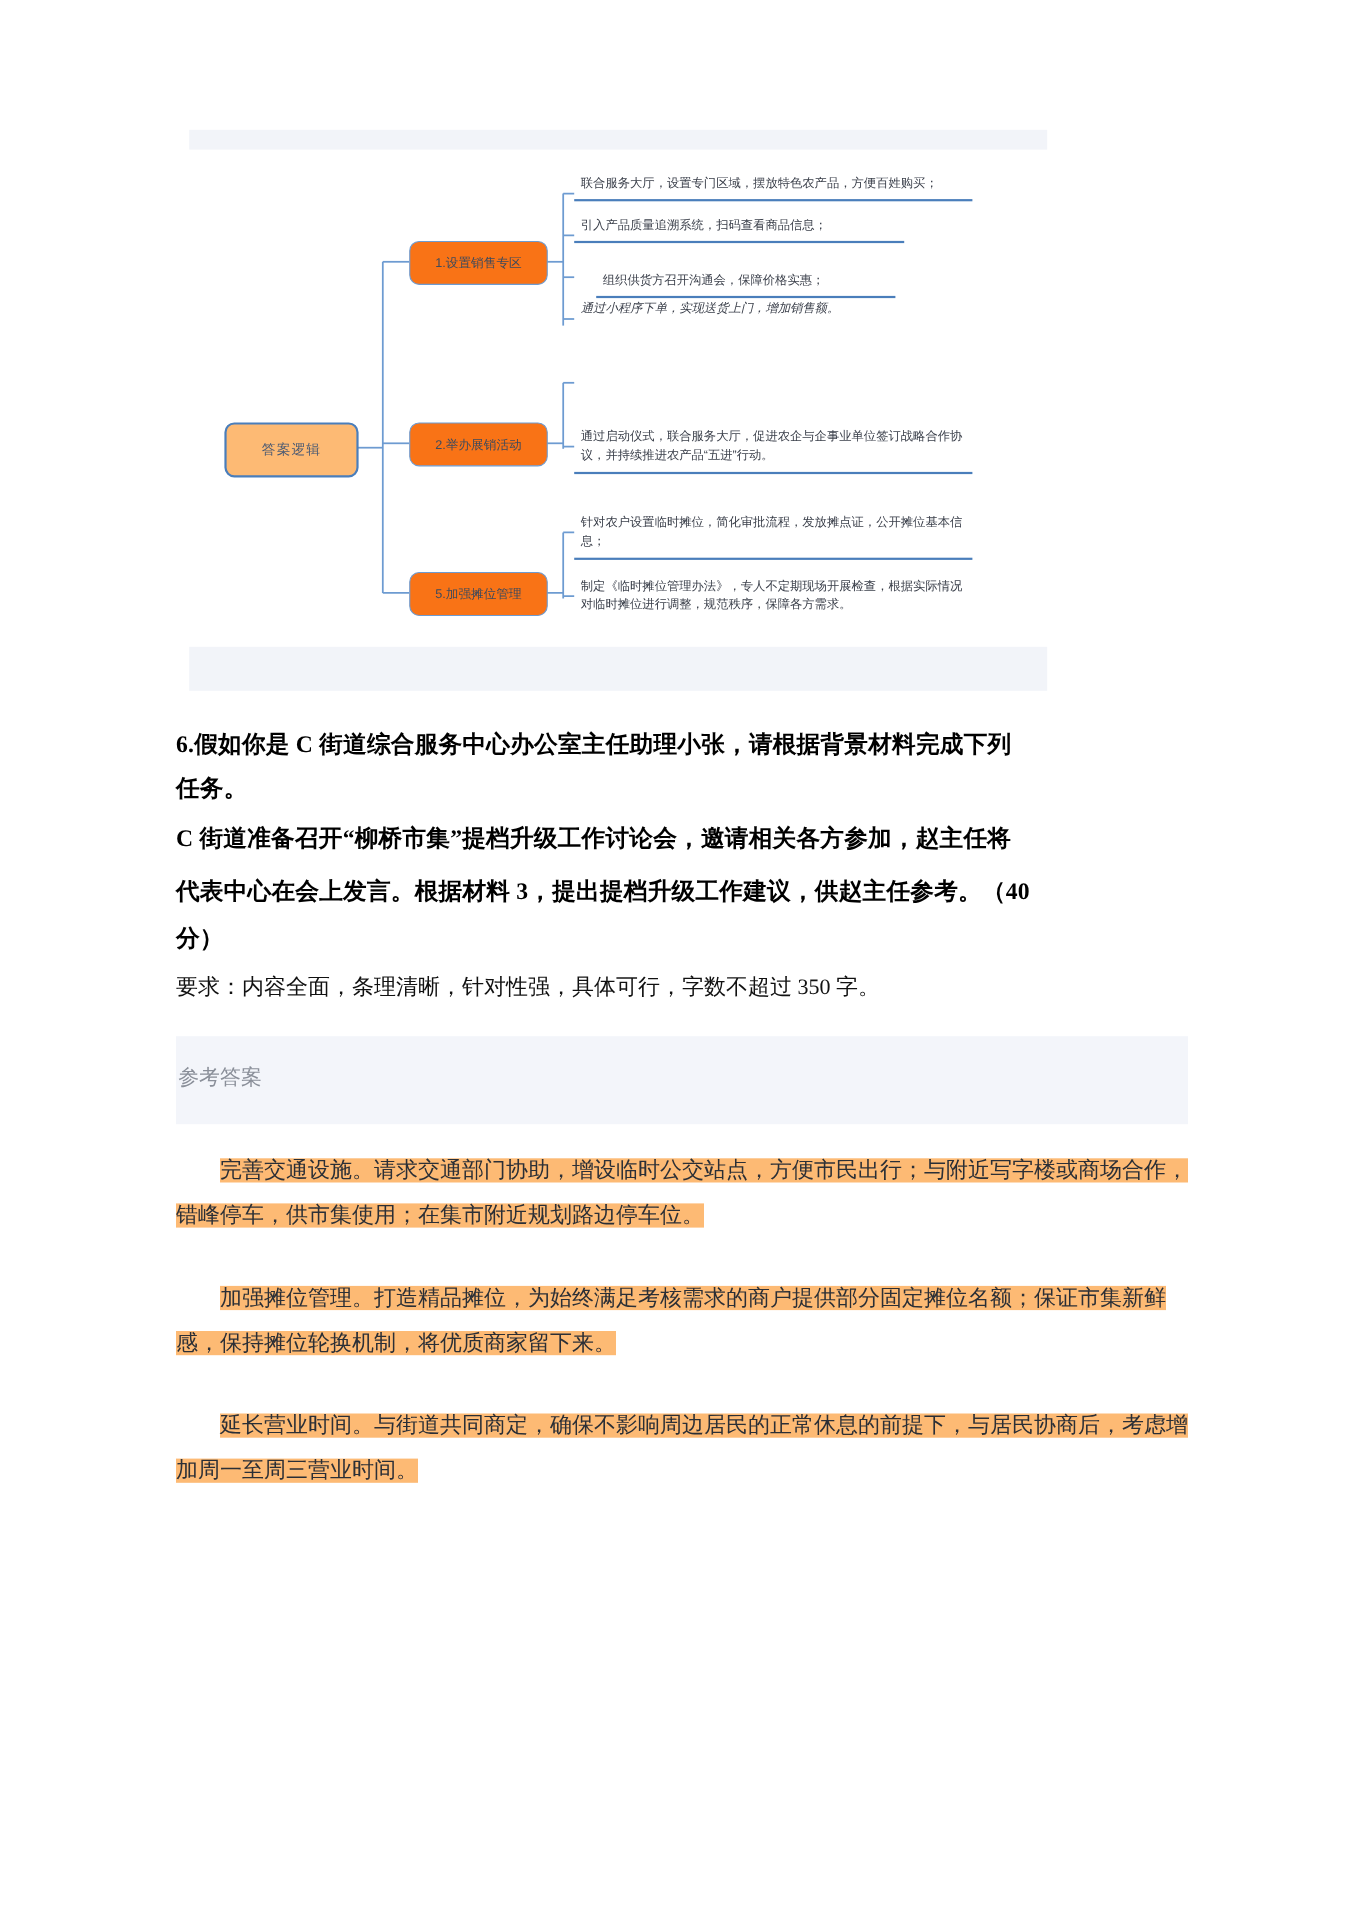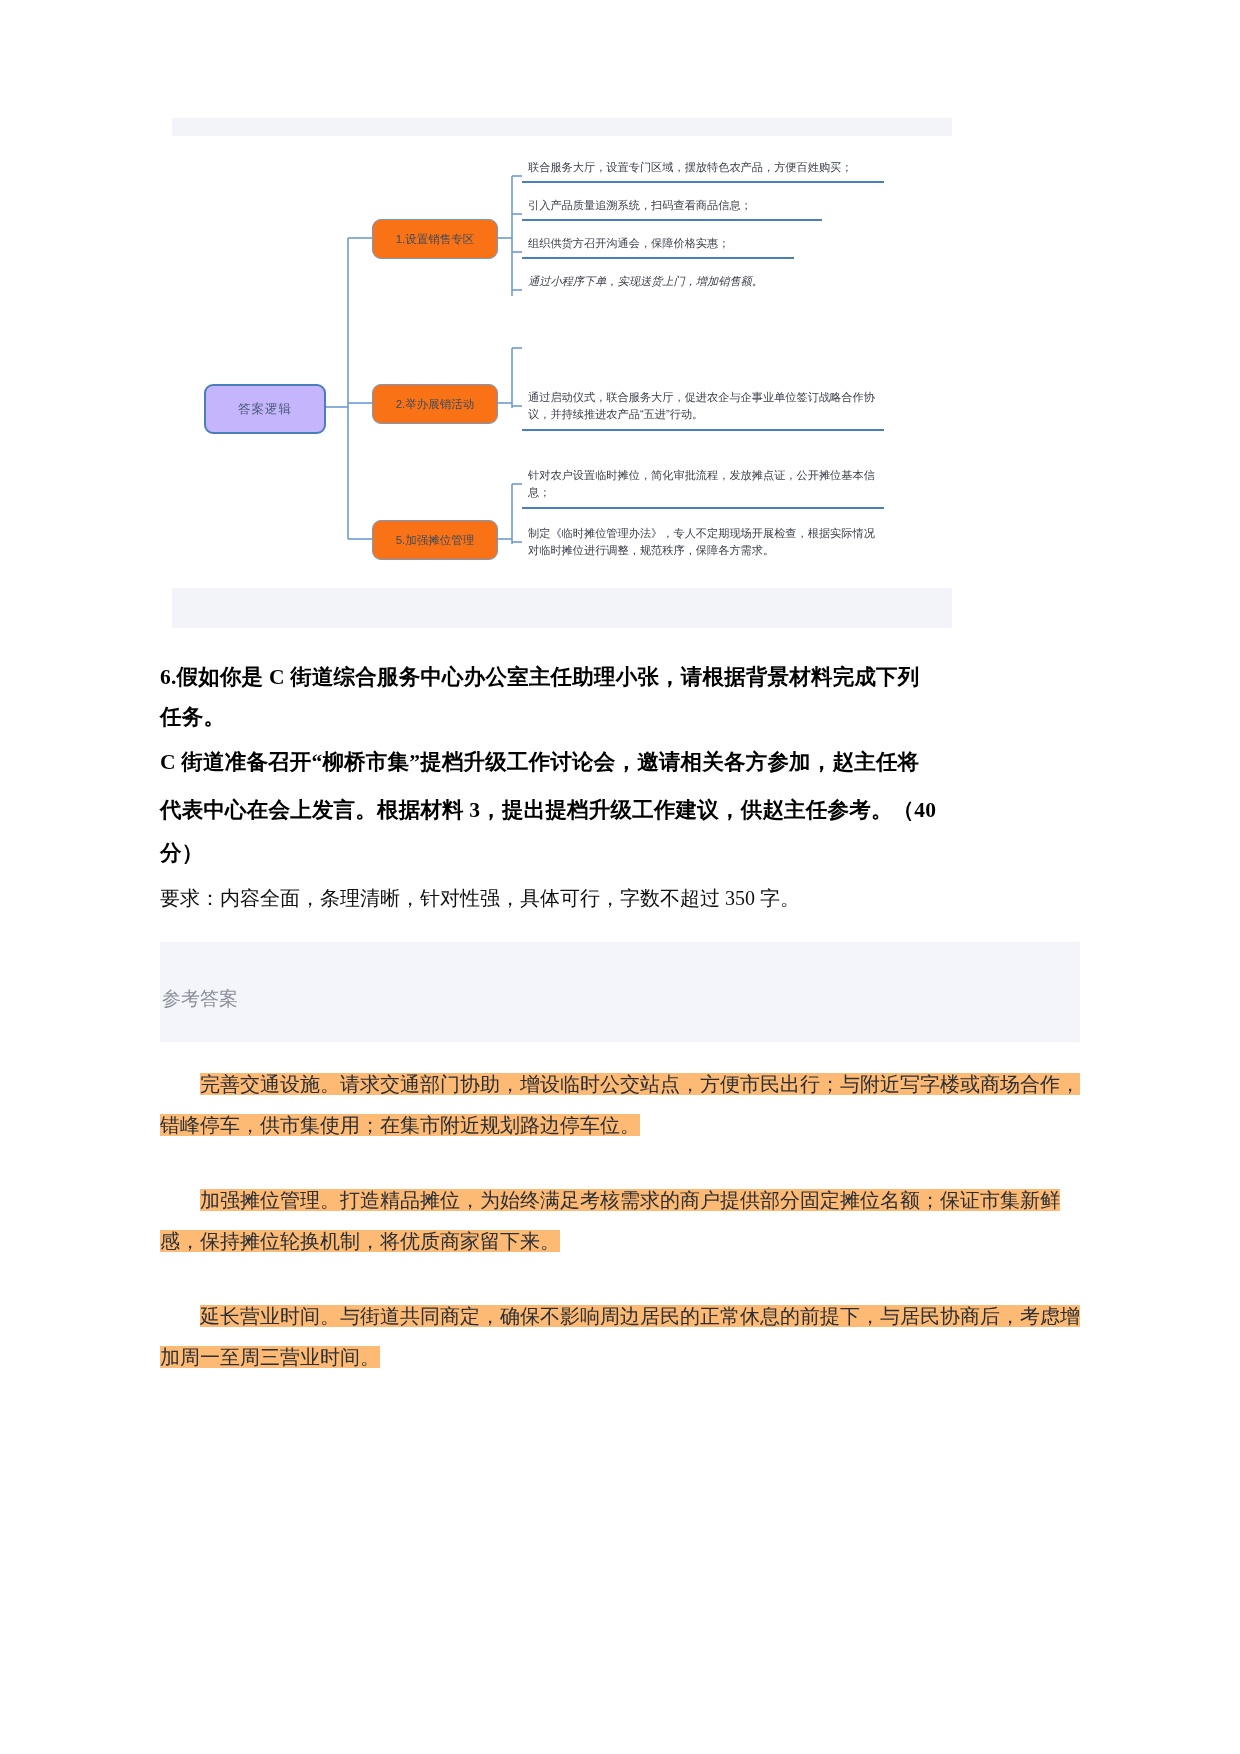--- a/index.html
+++ b/index.html
@@ -51,21 +51,21 @@
   }
 
   .mm-root {
     position: absolute;
     left: 32px;
     top: 248px;
     width: 118px;
     height: 46px;
     border: 2px solid #4a7ebb;
     border-radius: 9px;
-    background: #c4b5fd;
+    background: #fdba74;
     color: #4a5a73;
     font-size: 12.5px;
     display: flex;
     align-items: center;
     justify-content: center;
     font-family: "Liberation Sans", sans-serif;
     letter-spacing: 1px;
   }
 
   .mm-branch {
@@ -94,21 +94,21 @@
     line-height: 1.55;
     font-family: "Liberation Sans", sans-serif;
     padding: 3px 6px 5px 6px;
     box-sizing: border-box;
     border-bottom: 2px solid #4a7ebb;
     width: 322px;
   }
 
   .l1 { top: 20px; width: 362px; }
   .l2 { top: 58px; width: 300px; }
-  .l3 { top: 96px; width: 272px; }
+  .l3 { top: 108px; width: 272px; margin-left: 20px; }
   .l4 { top: 134px; width: 300px; border-bottom: none; font-style: italic; }
   .l5 { top: 192px; width: 362px; }
   .l6 { top: 250px; width: 362px; }
   .l7 { top: 328px; width: 362px; }
   .l8 { top: 386px; width: 362px; border-bottom: none; }
 
   
   .q-block {
     margin-top: 30px;
   }
@@ -132,21 +132,21 @@
 
   
   .ans-head {
     margin-top: 24px;
     background: #f3f5fa;
     padding: 24px 0 30px 0;
     color: #8a8f99;
     font-size: 19px;
     font-family: "Liberation Serif", serif;
   }
-  .ans-head-inner { padding-left: 2px; margin-top: 20px; }
+  .ans-head-inner { padding-left: 2px; }
 
   .ans-body { margin-top: 22px; }
 
   .ans-para {
     font-family: "Liberation Serif", serif;
     font-size: 20px;
     color: #2b2f36;
     line-height: 2.05;
     margin-bottom: 34px;
     text-indent: 2em;

